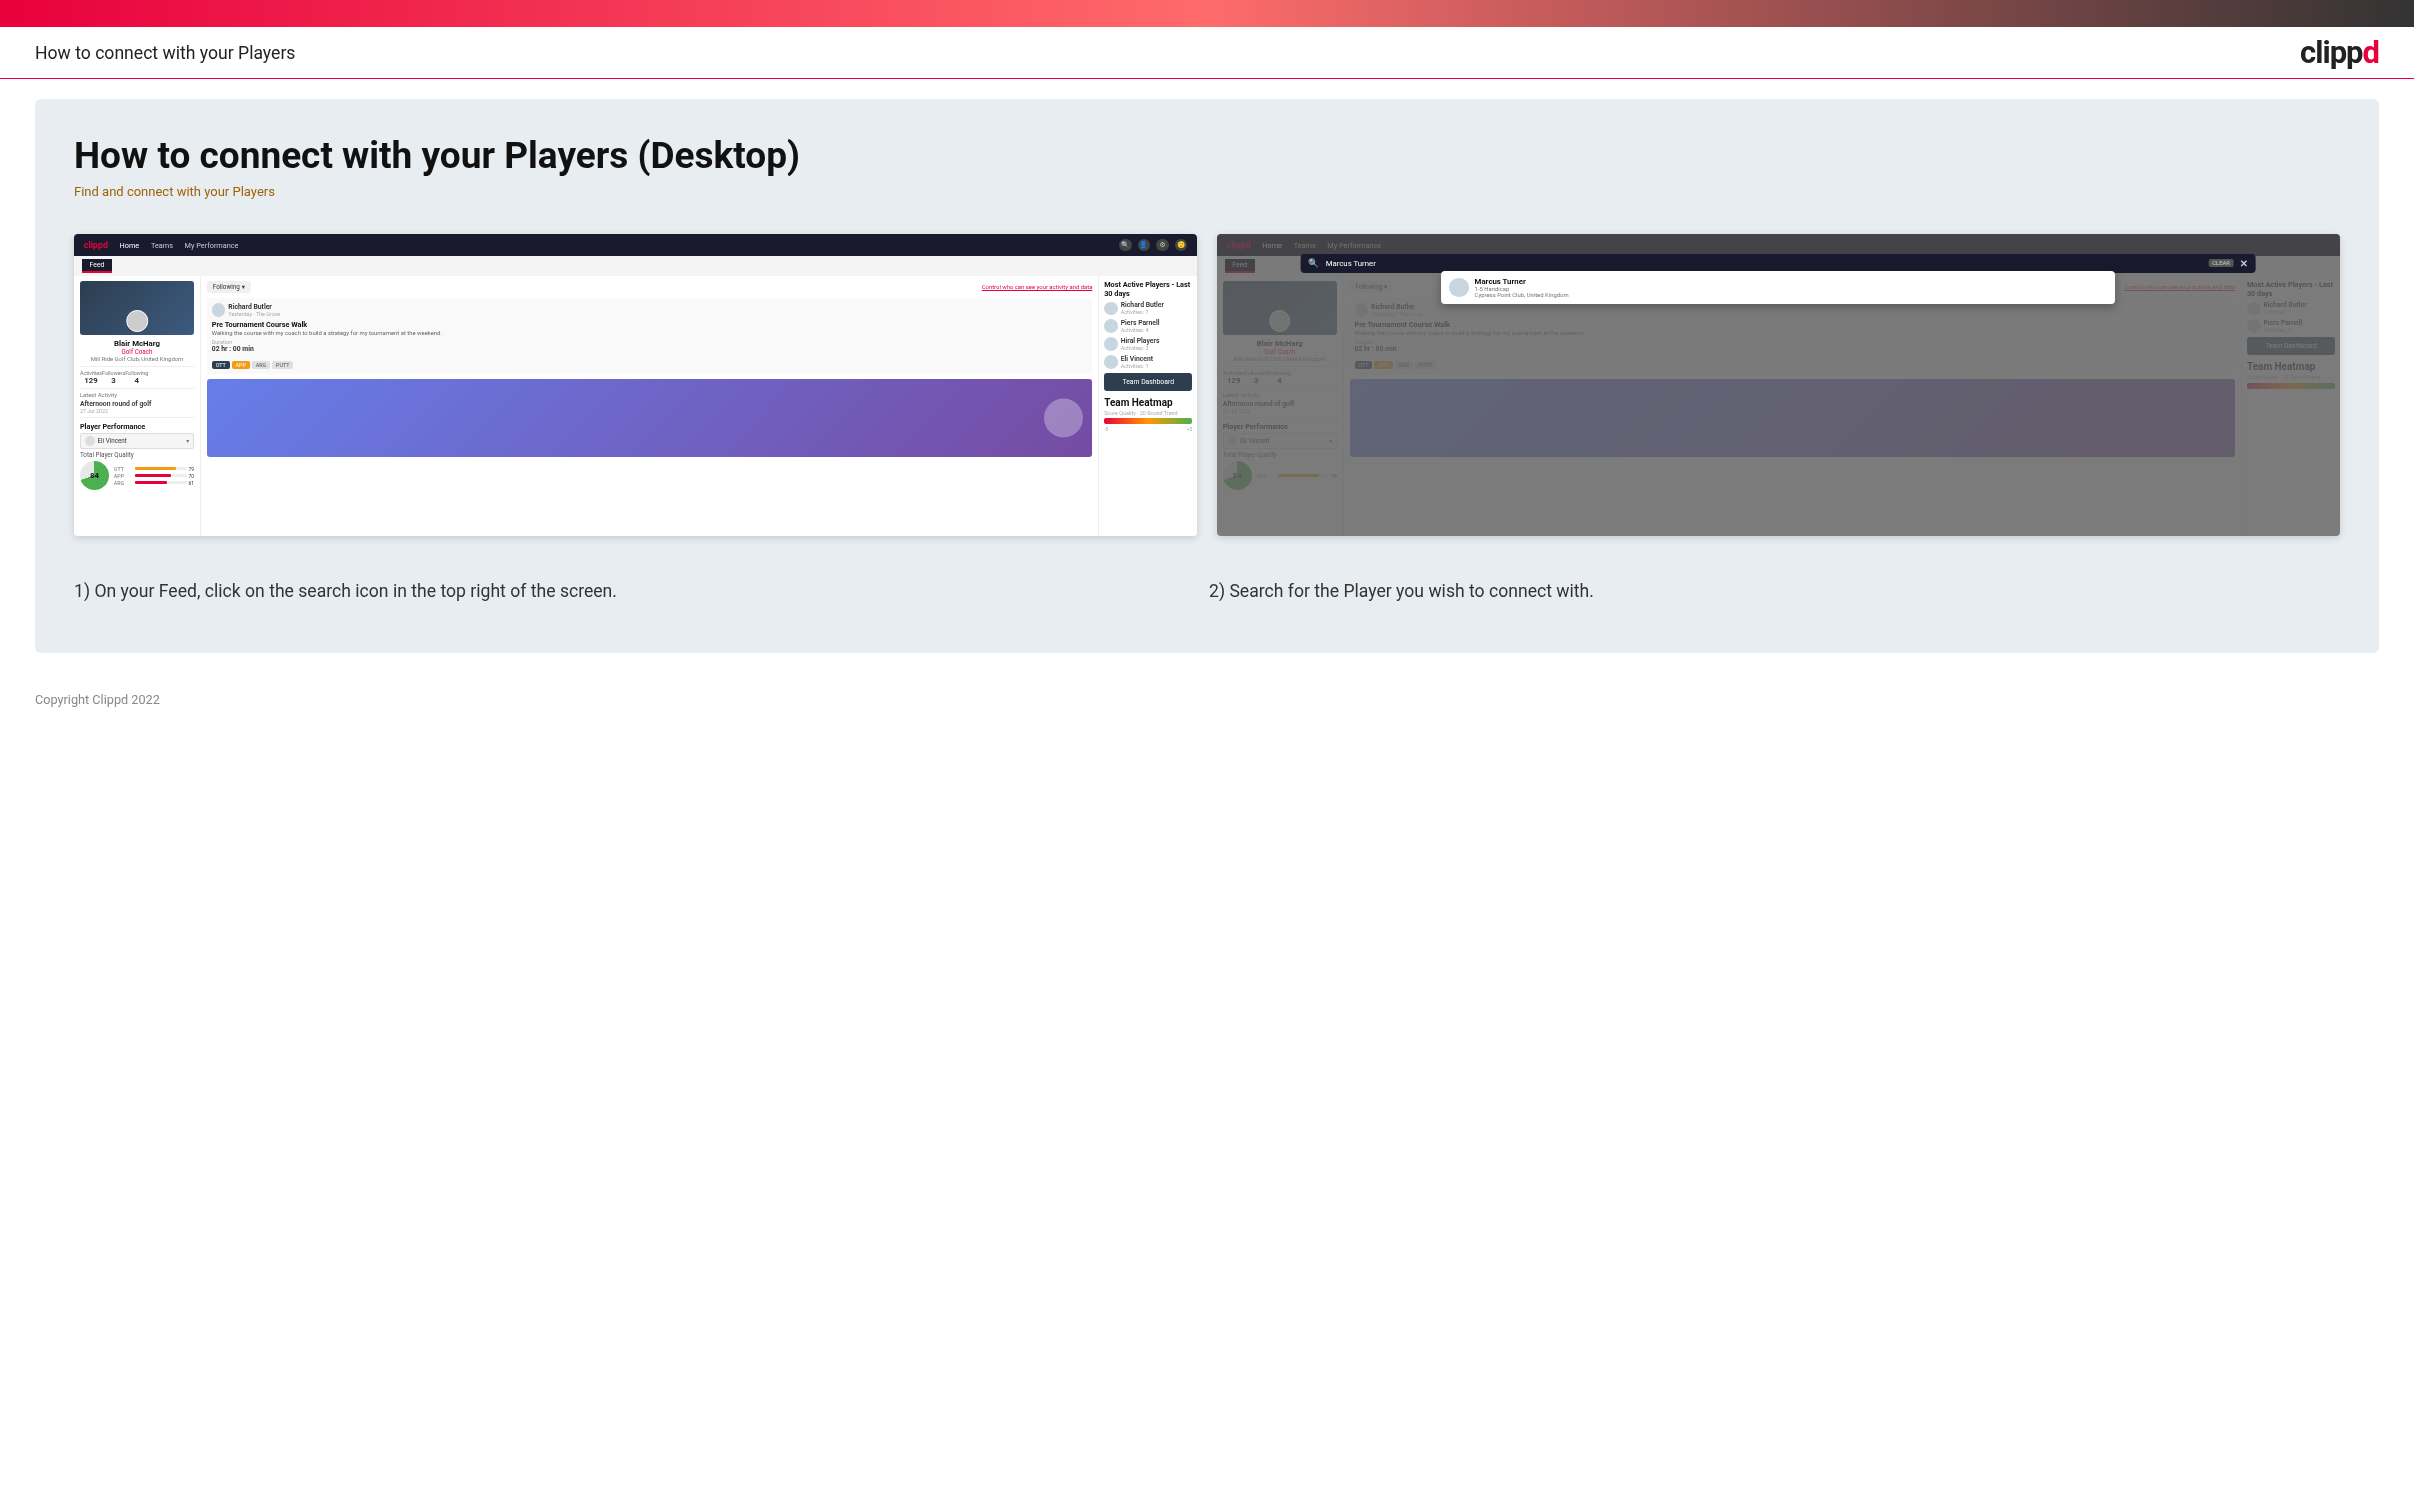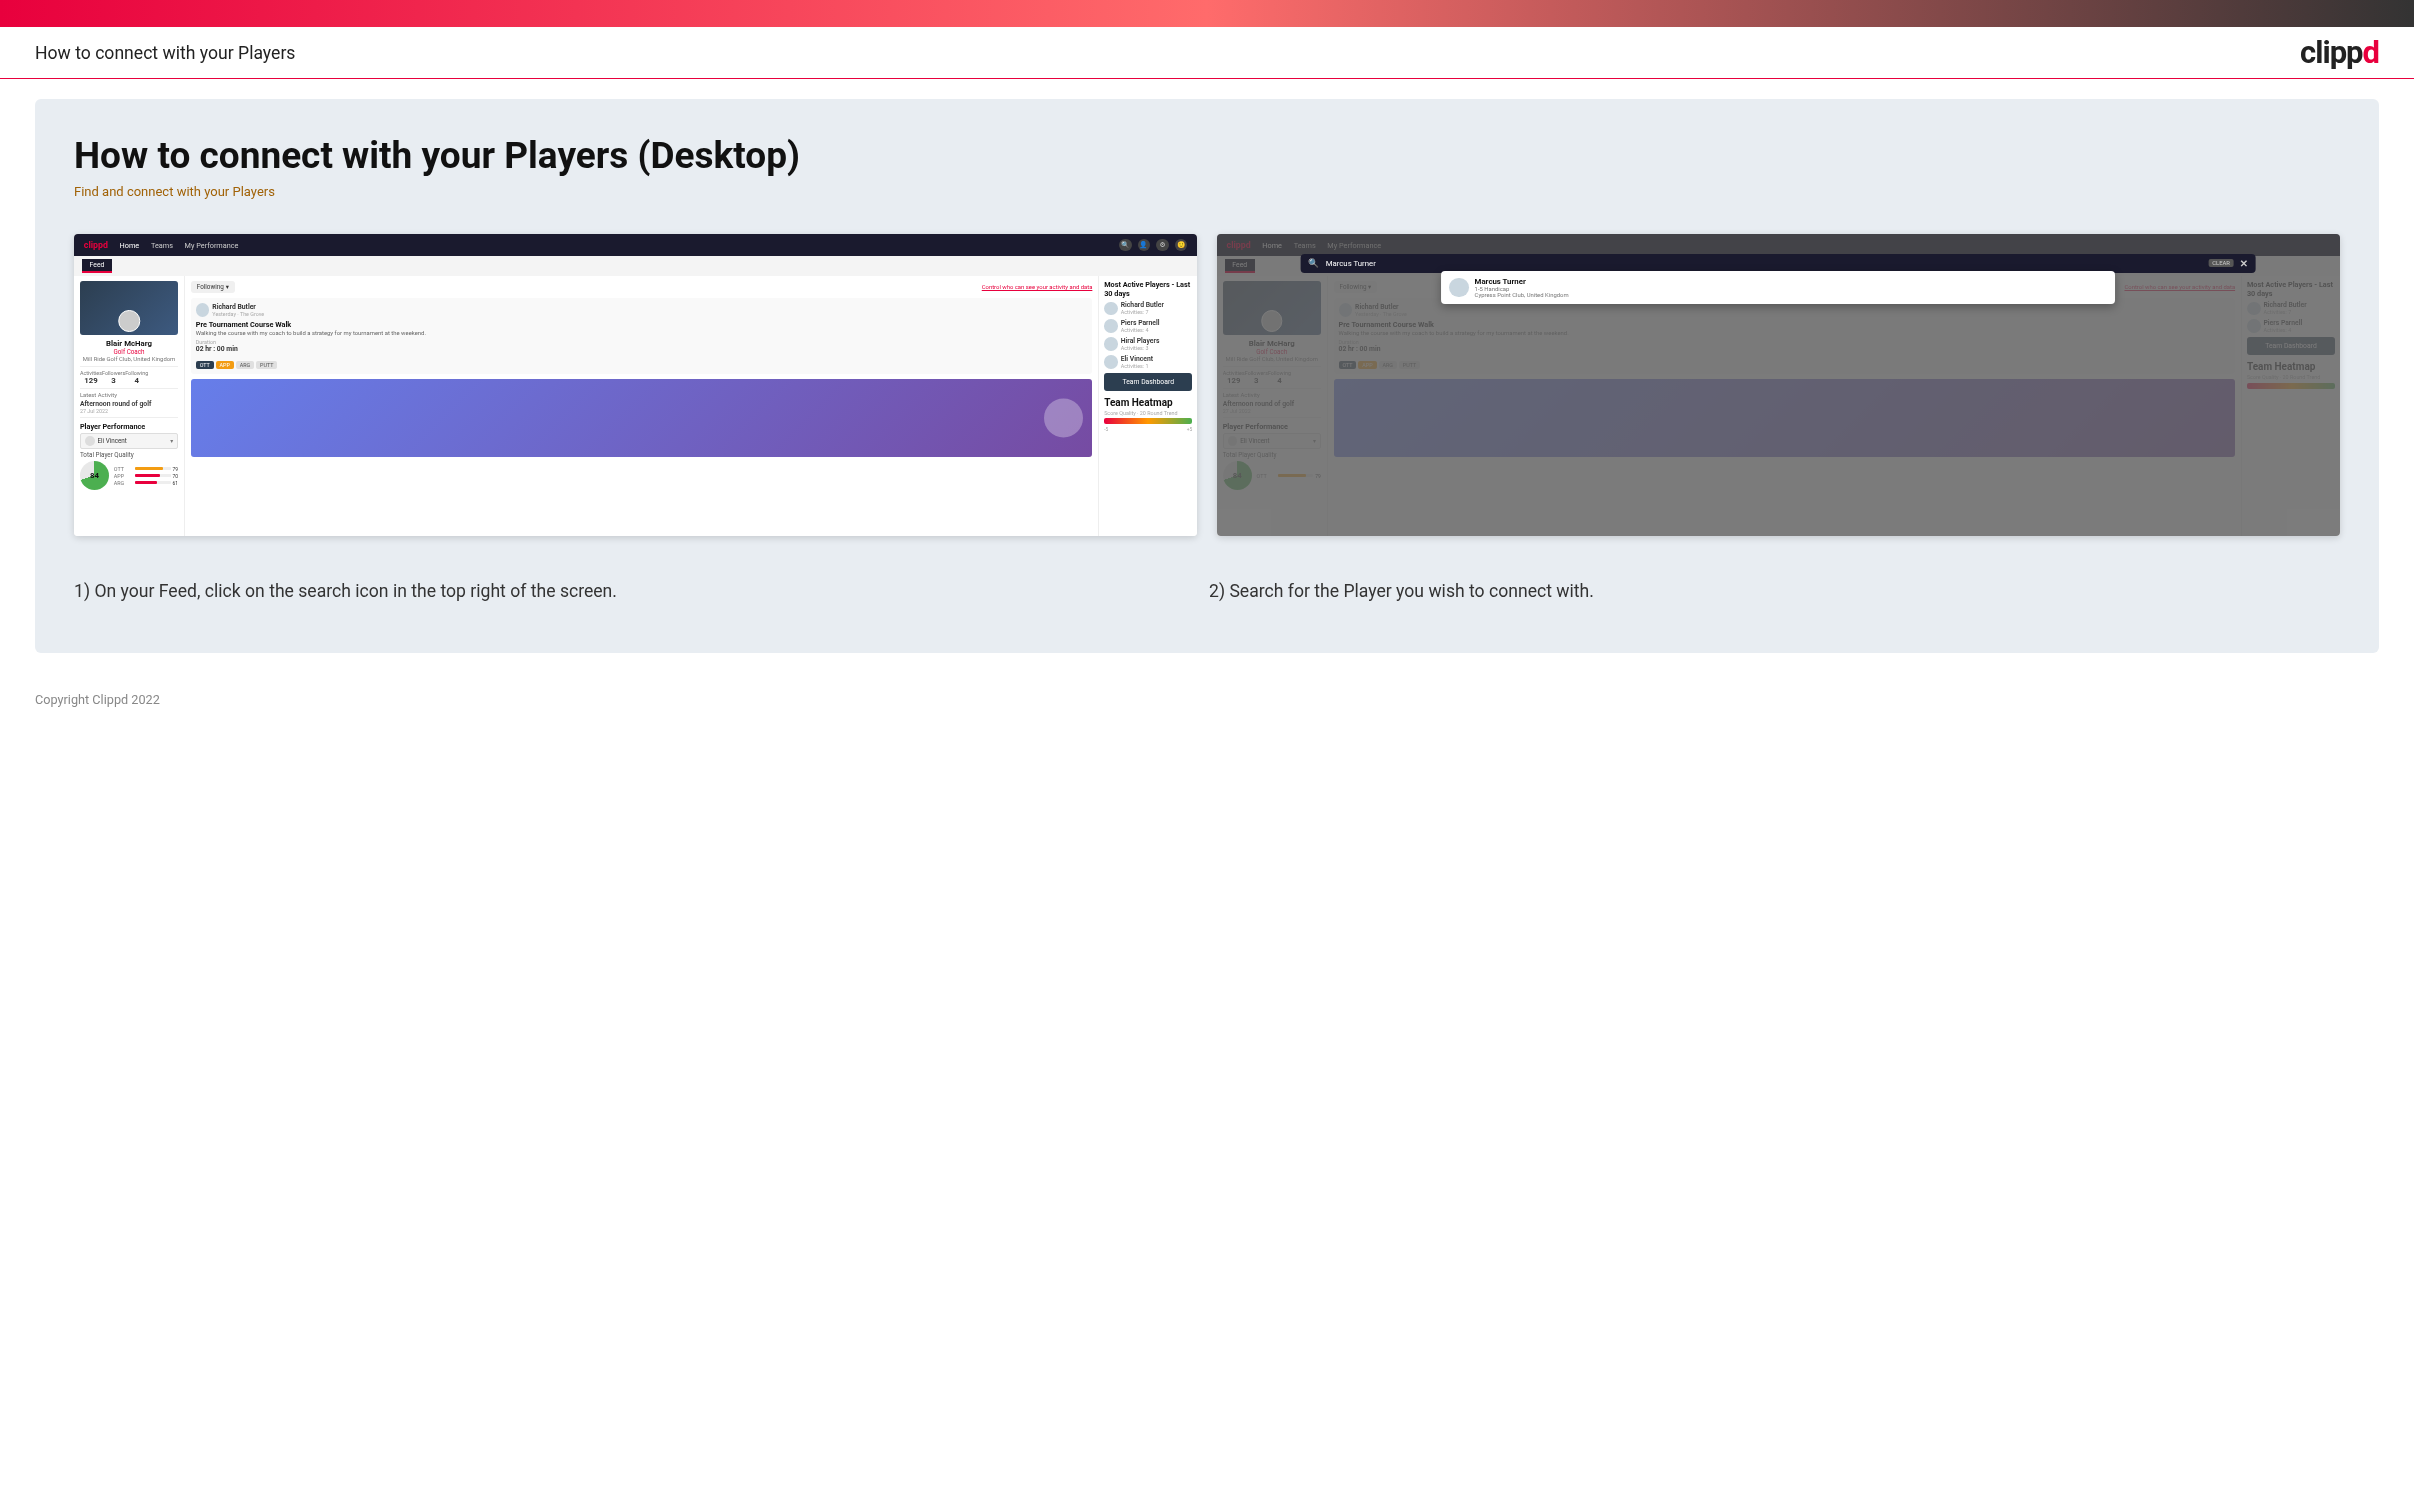--- a/index.html
+++ b/index.html
@@ -131,21 +131,21 @@
 
     
     .app-body {
       display: flex;
       height: 263px;
       overflow: hidden;
     }
 
     
     .left-panel {
-      width: 111px;
+      width: 127px;
       background: #fff;
       border-right: 1px solid #eee;
       padding: 5.9px;
       flex-shrink: 0;
     }
     .profile-img-placeholder {
       width: 100%;
       height: 54px;
       background: linear-gradient(135deg, #2c3e50, #3d5a80);
       border-radius: 2.9px;

